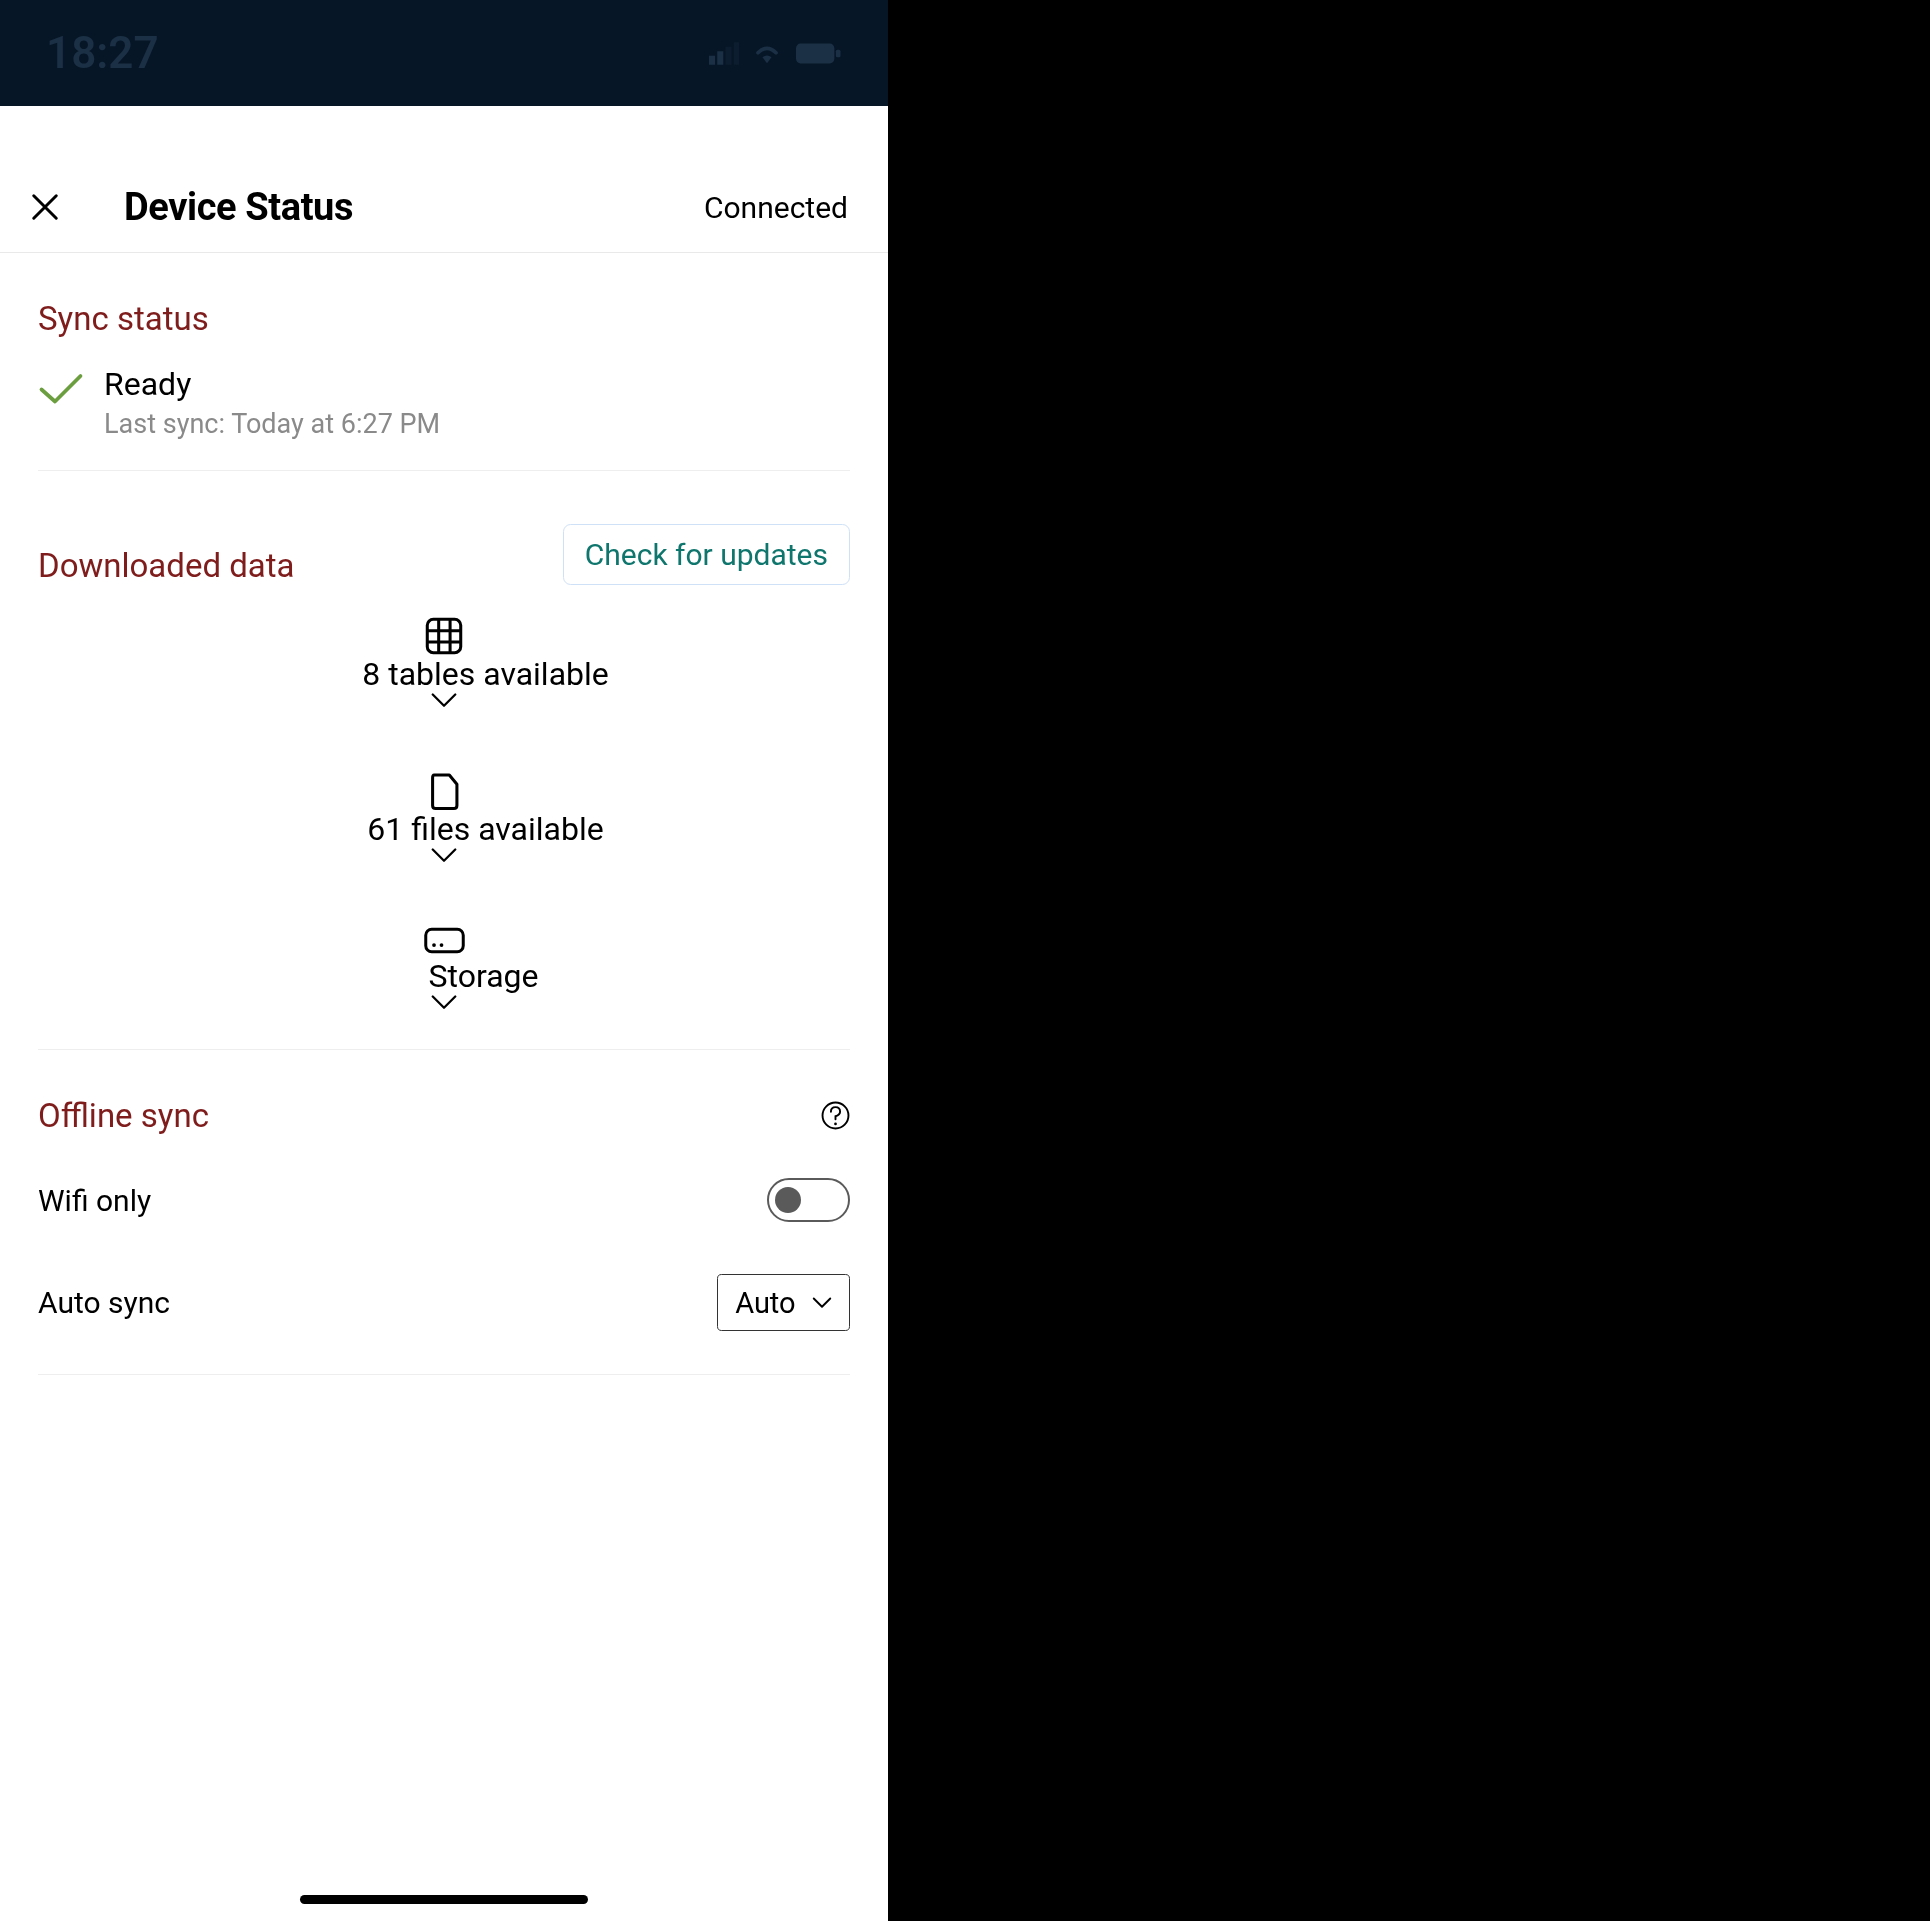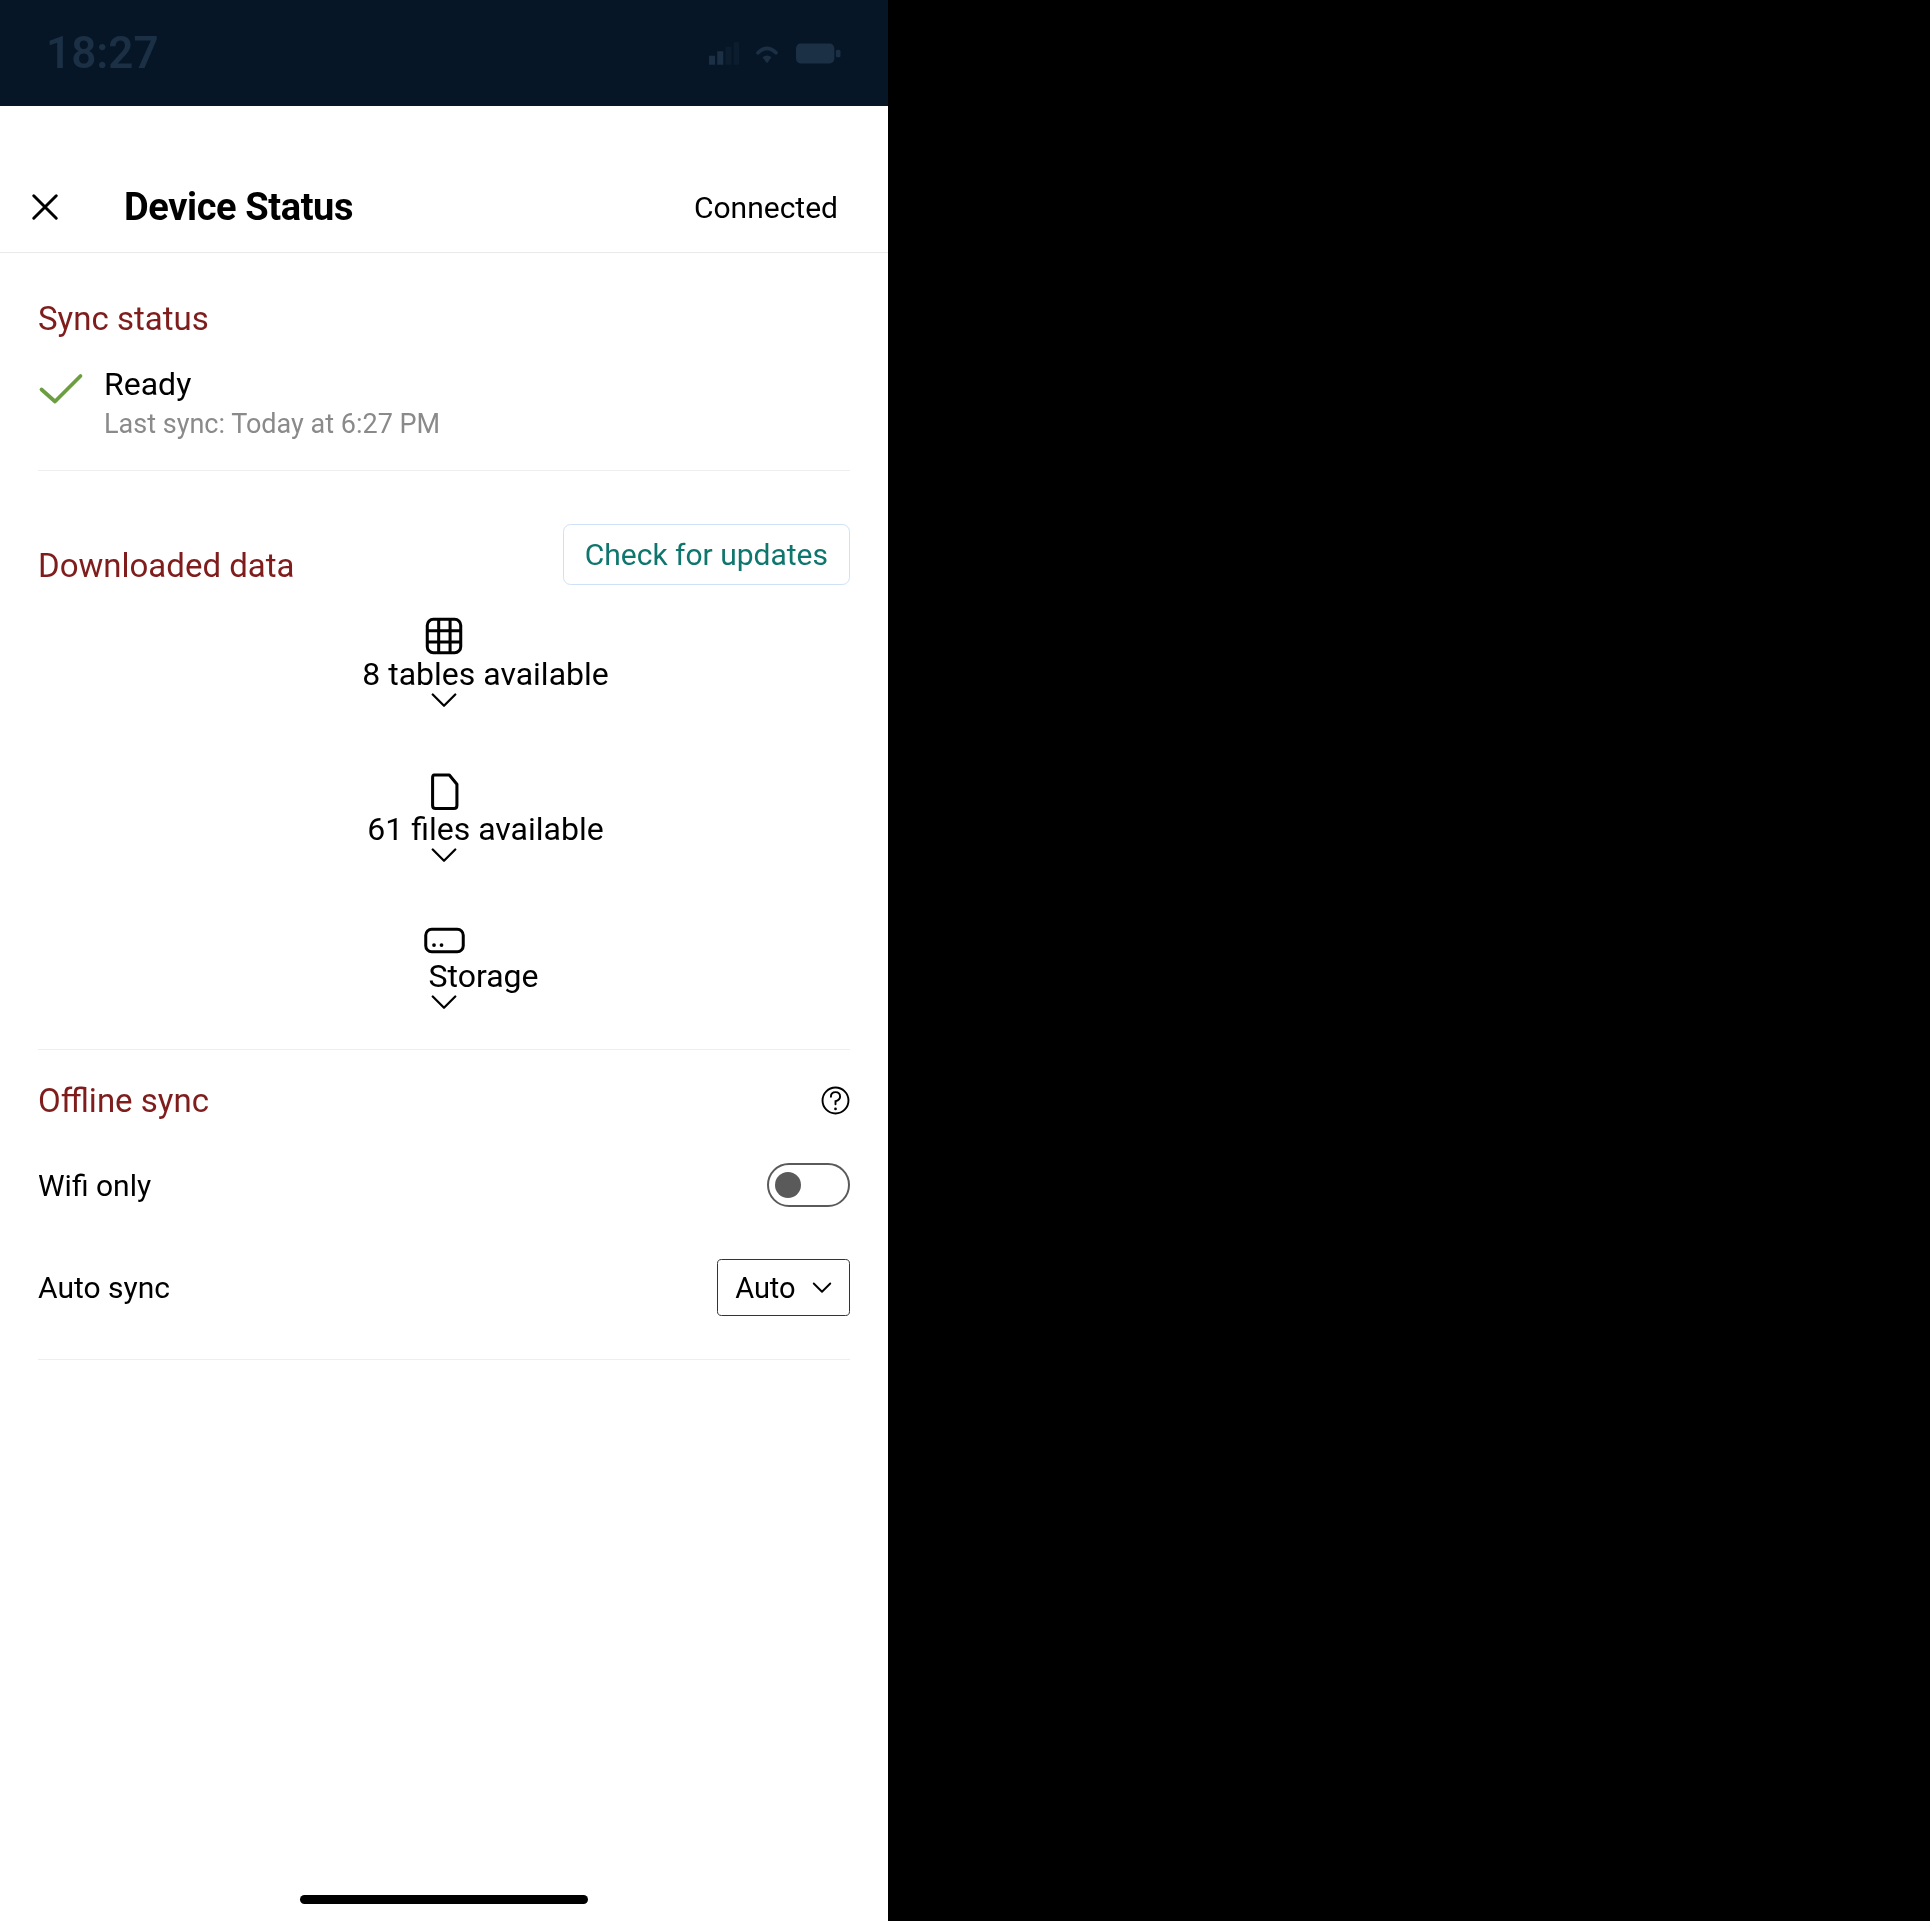--- a/index.html
+++ b/index.html
@@ -56,21 +56,21 @@
     }
     .close-svg { width: 30px; height: 30px; display:block; }
     .page-title {
       font-size: 38px;
       font-weight: 700;
       letter-spacing: -0.4px;
       margin-left: 91px;
     }
     .connected {
       position: absolute;
-      right: 50px;
+      right: 40px;
       font-size: 30px;
       font-weight: 400;
     }
     .section {
       padding: 0 38px;
     }
     .sync-status-section { padding-top: 46px; }
     .section-label {
       font-size: 33px;
       color: #7f1d1d;
@@ -109,21 +109,21 @@
       flex-direction: column;
     }
     .data-icon { width: 38px; height: 38px; flex-shrink:0; }
     .data-label { font-size: 32px; margin-left: 83px; flex: 1; }
     .chev { width: 26px; height: 15px; }
 
     .offline-header {
       display: flex;
       align-items: center;
       justify-content: space-between;
-      padding-top: 31px;
+      padding-top: 46px;
       border-top: 0.8px solid #eee;
       margin-top: 7.6px;
       text-align: right;
     }
     .help-svg { width: 29px; height: 29px; }
 
     .setting-row {
       display:flex;
       align-items:center;
       justify-content:space-between;

